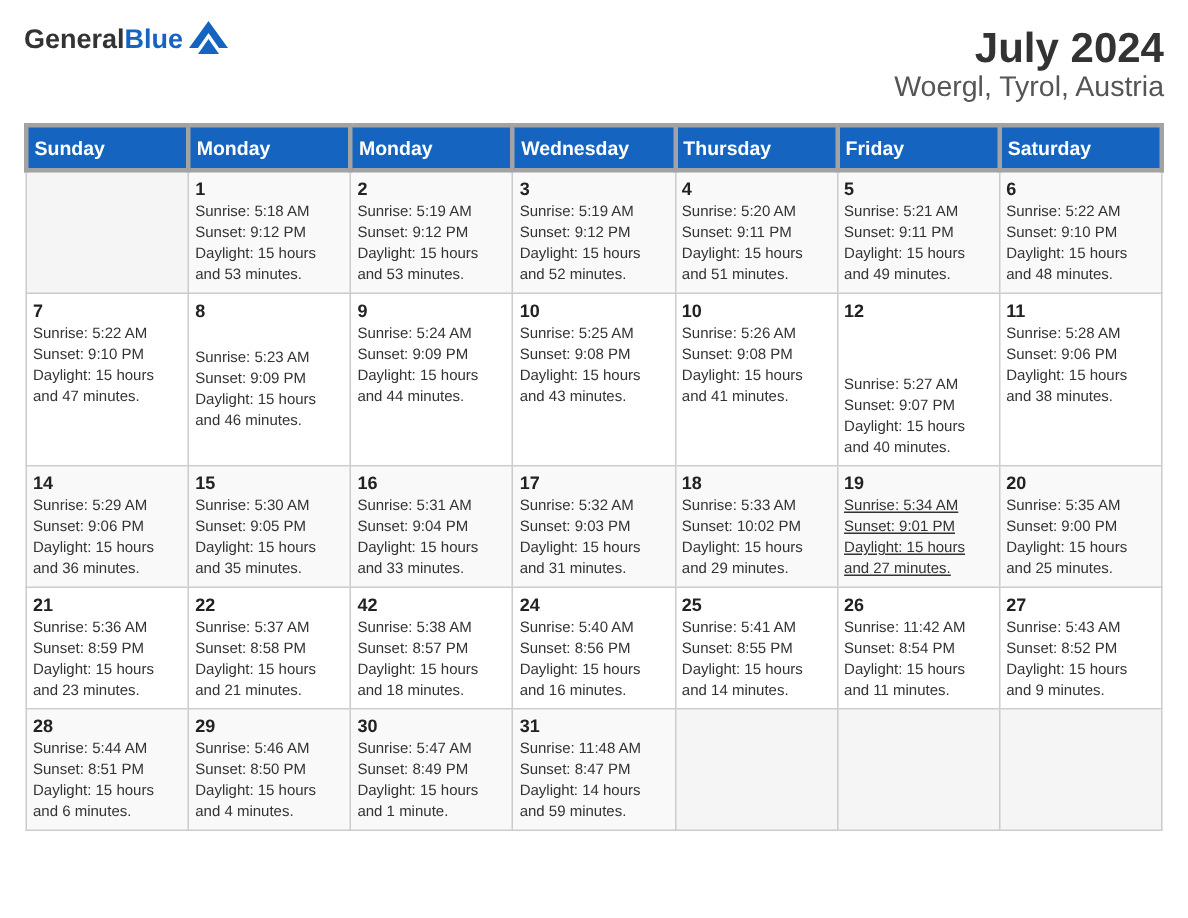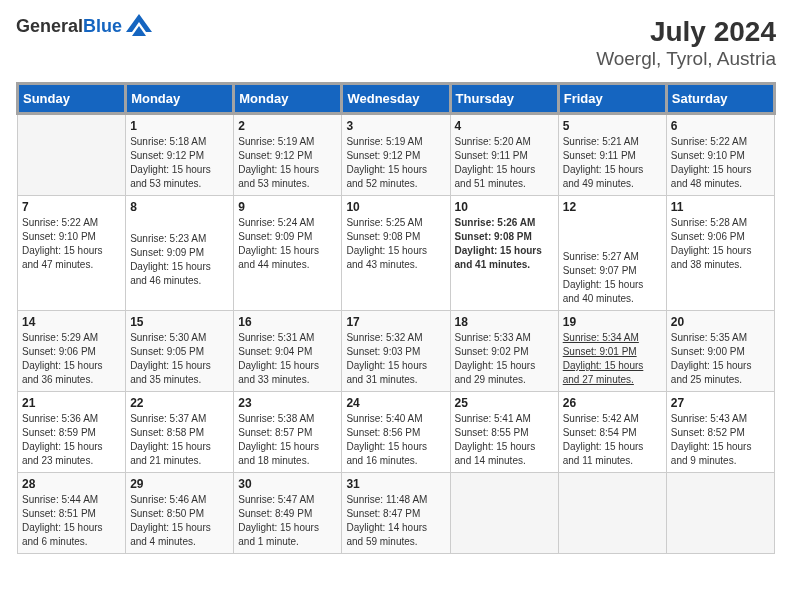--- a/index.html
+++ b/index.html
@@ -187,21 +187,21 @@
         </td>
         <td>
           <span class="day-number">10</span>
           <div class="day-info" style="white-space: pre-line;">Sunrise: 5:25 AM
 Sunset: 9:08 PM
 Daylight: 15 hours
 and 43 minutes.</div>
         </td>
         <td>
           <span class="day-number">10</span>
-          <div class="day-info" style="white-space: pre-line; font-weight: bold;">Sunrise: 5:26 AM
+          <div class="day-info" style="white-space: pre-line;">Sunrise: 5:26 AM
 Sunset: 9:08 PM
 Daylight: 15 hours
 and 41 minutes.</div>
         </td>
         <td>
           <span class="day-number">12</span>
           <div class="day-info" style="white-space: pre-line; margin-top: 36px;">Sunrise: 5:27 AM
 Sunset: 9:07 PM
 Daylight: 15 hours
 and 40 minutes.</div>
@@ -239,21 +239,21 @@
         <td>
           <span class="day-number">17</span>
           <div class="day-info" style="white-space: pre-line;">Sunrise: 5:32 AM
 Sunset: 9:03 PM
 Daylight: 15 hours
 and 31 minutes.</div>
         </td>
         <td>
           <span class="day-number">18</span>
           <div class="day-info" style="white-space: pre-line;">Sunrise: 5:33 AM
-Sunset: 9:02 PM
+Sunset: 10:02 PM
 Daylight: 15 hours
 and 29 minutes.</div>
         </td>
         <td>
           <span class="day-number">19</span>
           <div class="day-info" style="white-space: pre-line; text-decoration: underline;">Sunrise: 5:34 AM
 Sunset: 9:01 PM
 Daylight: 15 hours
 and 27 minutes.</div>
         </td>
@@ -274,21 +274,21 @@
 and 23 minutes.</div>
         </td>
         <td>
           <span class="day-number">22</span>
           <div class="day-info" style="white-space: pre-line;">Sunrise: 5:37 AM
 Sunset: 8:58 PM
 Daylight: 15 hours
 and 21 minutes.</div>
         </td>
         <td>
-          <span class="day-number">23</span>
+          <span class="day-number">42</span>
           <div class="day-info" style="white-space: pre-line;">Sunrise: 5:38 AM
 Sunset: 8:57 PM
 Daylight: 15 hours
 and 18 minutes.</div>
         </td>
         <td>
           <span class="day-number">24</span>
           <div class="day-info" style="white-space: pre-line;">Sunrise: 5:40 AM
 Sunset: 8:56 PM
 Daylight: 15 hours
@@ -296,21 +296,21 @@
         </td>
         <td>
           <span class="day-number">25</span>
           <div class="day-info" style="white-space: pre-line;">Sunrise: 5:41 AM
 Sunset: 8:55 PM
 Daylight: 15 hours
 and 14 minutes.</div>
         </td>
         <td>
           <span class="day-number">26</span>
-          <div class="day-info" style="white-space: pre-line;">Sunrise: 5:42 AM
+          <div class="day-info" style="white-space: pre-line;">Sunrise: 11:42 AM
 Sunset: 8:54 PM
 Daylight: 15 hours
 and 11 minutes.</div>
         </td>
         <td>
           <span class="day-number">27</span>
           <div class="day-info" style="white-space: pre-line;">Sunrise: 5:43 AM
 Sunset: 8:52 PM
 Daylight: 15 hours
 and 9 minutes.</div>

